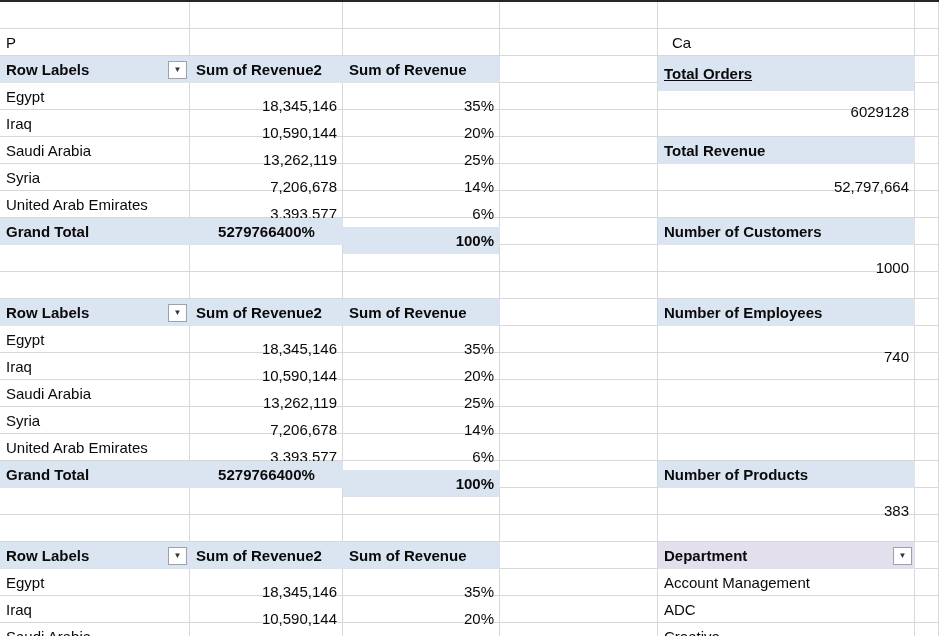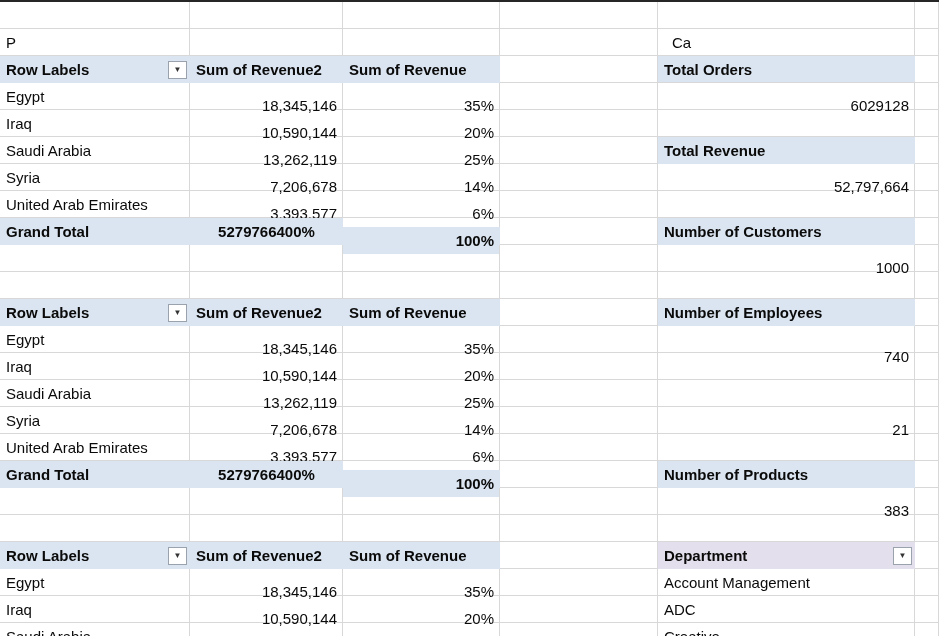--- a/index.html
+++ b/index.html
@@ -78,39 +78,39 @@
       <div class="dd-btn">
         <span>▼</span>
       </div>
     </div>
     <div class="cell bold f-blue" style="left: 190px; top: 54px; width: 153px; height: 27px;">
       <span class="txt">Sum of Revenue2</span>
     </div>
     <div class="cell bold f-blue" style="left: 343px; top: 54px; width: 157px; height: 27px;">
       <span class="txt">Sum of Revenue</span>
     </div>
-    <div class="cell bold f-blue" style="left: 658px; top: 54px; width: 257px; height: 26px;">
+    <div class="cell bold f-blue" style="left: 658px; top: 54px; width: 257px; height: 35px; text-decoration: underline;">
       <span class="txt">Total Orders</span>
     </div>
     <div class="gcell" style="left: 0px; top: 81px; width: 190px; height: 27px;"></div>
     <div class="gcell" style="left: 190px; top: 81px; width: 153px; height: 27px;"></div>
     <div class="gcell" style="left: 343px; top: 81px; width: 157px; height: 27px;"></div>
     <div class="gcell" style="left: 500px; top: 81px; width: 158px; height: 27px;"></div>
     <div class="gcell" style="left: 658px; top: 81px; width: 257px; height: 27px;"></div>
     <div class="gcell" style="left: 915px; top: 81px; width: 24px; height: 27px;"></div>
     <div class="cell" style="left: 0px; top: 81px; width: 190px; height: 27px;">
       <span class="txt">Egypt</span>
     </div>
     <div class="cell ar" style="left: 190px; top: 81px; width: 153px; height: 27px;">
       <span class="txt">18,345,146</span>
     </div>
     <div class="cell ar" style="left: 343px; top: 81px; width: 157px; height: 27px;">
       <span class="txt">35%</span>
     </div>
-    <div class="cell ar" style="left: 658px; top: 81px; width: 257px; height: 27px;">
+    <div class="cell ar" style="left: 658px; top: 81px; width: 257px; height: 27px; align-items: flex-end;">
       <span class="txt">6029128</span>
     </div>
     <div class="gcell" style="left: 0px; top: 108px; width: 190px; height: 27px;"></div>
     <div class="gcell" style="left: 190px; top: 108px; width: 153px; height: 27px;"></div>
     <div class="gcell" style="left: 343px; top: 108px; width: 157px; height: 27px;"></div>
     <div class="gcell" style="left: 500px; top: 108px; width: 158px; height: 27px;"></div>
     <div class="gcell" style="left: 658px; top: 108px; width: 257px; height: 27px;"></div>
     <div class="gcell" style="left: 915px; top: 108px; width: 24px; height: 27px;"></div>
     <div class="cell" style="left: 0px; top: 108px; width: 190px; height: 27px;">
       <span class="txt">Iraq</span>
@@ -282,23 +282,20 @@
     <div class="gcell" style="left: 915px; top: 405px; width: 24px; height: 27px;"></div>
     <div class="cell" style="left: 0px; top: 405px; width: 190px; height: 27px;">
       <span class="txt">Syria</span>
     </div>
     <div class="cell ar" style="left: 190px; top: 405px; width: 153px; height: 27px;">
       <span class="txt">7,206,678</span>
     </div>
     <div class="cell ar" style="left: 343px; top: 405px; width: 157px; height: 27px;">
       <span class="txt">14%</span>
     </div>
-    <div class="cell ar" style="left: 658px; top: 405px; width: 257px; height: 27px;">
-      <span class="txt">21</span>
-    </div>
     <div class="gcell" style="left: 0px; top: 432px; width: 190px; height: 27px;"></div>
     <div class="gcell" style="left: 190px; top: 432px; width: 153px; height: 27px;"></div>
     <div class="gcell" style="left: 343px; top: 432px; width: 157px; height: 27px;"></div>
     <div class="gcell" style="left: 500px; top: 432px; width: 158px; height: 27px;"></div>
     <div class="gcell" style="left: 658px; top: 432px; width: 257px; height: 27px;"></div>
     <div class="gcell" style="left: 915px; top: 432px; width: 24px; height: 27px;"></div>
     <div class="cell" style="left: 0px; top: 432px; width: 190px; height: 27px;">
       <span class="txt">United Arab Emirates</span>
     </div>
     <div class="cell ar" style="left: 190px; top: 432px; width: 153px; height: 27px;">

